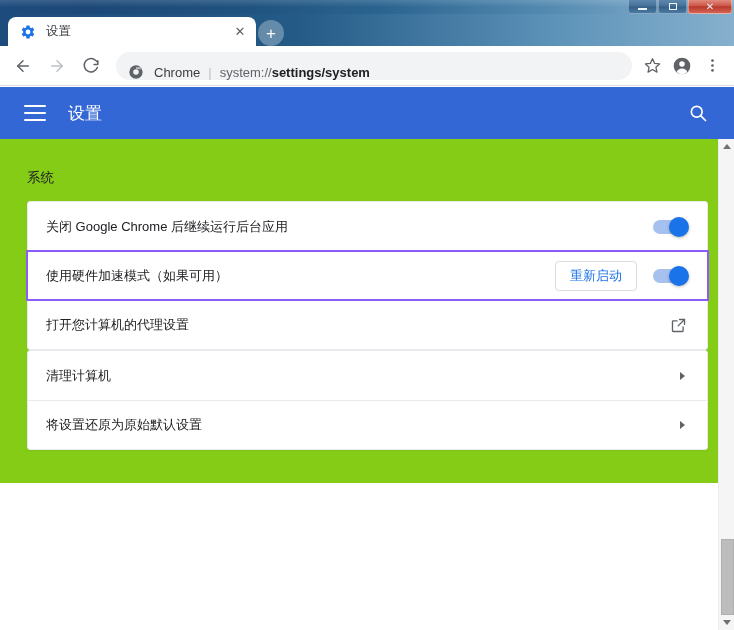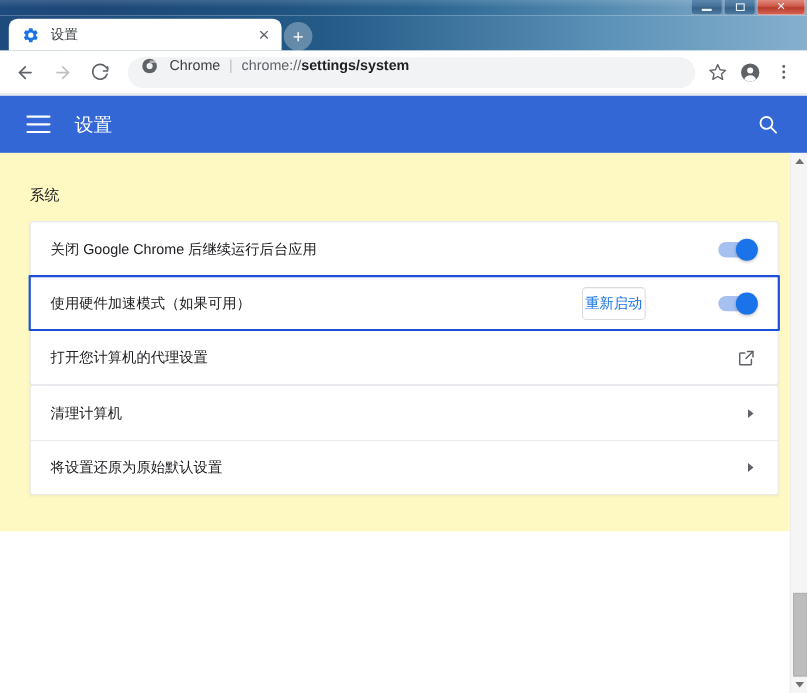--- a/index.html
+++ b/index.html
@@ -98,21 +98,21 @@
     display: flex; align-items: center; justify-content: center;
     color: #5f6368;
   }
   .navbtn.disabled { color: #bdc1c6; }
   .navbtn:first-child { margin-left: 8px; }
   .omnibox {
     flex: 1 1 auto;
     height: 28px; margin: 0 6px 0 10px;
     background: #f1f3f4;
     border-radius: 14px;
-    display: flex; align-items: flex-start;
+    display: flex; align-items: flex-end;
     padding: 0 12px;
   }
   .omni-icon { width: 16px; height: 16px; flex: 0 0 16px; margin-right: 10px; }
   .omni-chrome { font-size: 13px; color: #3c4043; }
   .omni-sep { color: #bdc1c6; margin: 0 8px; font-size: 13px; }
   .omni-url { font-size: 13px; color: #5f6368; white-space: nowrap; }
   .omni-url b { color: #202124; font-weight: 700; }
   .tbicon {
     width: 28px; height: 28px;
     display: flex; align-items: center; justify-content: center;
@@ -140,21 +140,21 @@
     margin-left: auto; margin-right: 24px;
     width: 24px; height: 24px;
     display: flex; align-items: center; justify-content: center;
     color: #ffffff;
   }
 
   
   .content {
     position: absolute; top: 139px; left: 0;
     width: 718px; height: 344px;
-    background: #fef9c3;
+    background: #84cc16;
     overflow: hidden;
   }
   .section-title {
     font-size: 13.5px; color: #202124;
     margin: 30px 0 14px 27px;
   }
   .card {
     margin: 0 0 0 27px;
     width: 681px;
     background: #ffffff;
@@ -169,26 +169,25 @@
     padding: 0 20px 0 18px;
     border-top: 1px solid #e8eaed;
   }
   .row:first-child { border-top: none; }
   .row-label {
     font-size: 13px; color: #202124;
     flex: 1 1 auto;
     white-space: nowrap;
   }
   .row.highlighted {
-    border: 2px solid #1d4ed8;
+    border: 2px solid #8b5cf6;
     margin: -1px -2px;
     height: 51px;
     border-radius: 1px;
     z-index: 2;
-    gap: 32px;
   }
 
   
   .toggle {
     position: relative;
     width: 34px; height: 14px;
     flex: 0 0 34px;
     margin-left: 16px;
   }
   .toggle .track {
@@ -201,25 +200,24 @@
     position: absolute; right: -2px; top: -3px;
     width: 20px; height: 20px; border-radius: 50%;
     background: #1a73e8;
     box-shadow: 0 1px 3px rgba(0,0,0,.28);
   }
 
   .restart-btn {
     border: 1px solid #dadce0;
     border-radius: 4px;
     height: 30px;
-    padding: 0 2px;
+    padding: 0 14px;
     display: flex; align-items: center;
     font-size: 13px; color: #1a73e8;
     background: #fff;
-    margin-right: 18px;
     white-space: nowrap;
   }
 
   .ext-icon { width: 17px; height: 17px; color: #5f6368; flex: 0 0 17px; }
   .chev {
     width: 0; height: 0; flex: 0 0 auto;
     border-left: 5px solid #5f6368;
     border-top: 4px solid transparent;
     border-bottom: 4px solid transparent;
     margin-right: 2px;
@@ -304,21 +302,21 @@
   <div class="omnibox">
     <span class="omni-icon">
       <svg width="16" height="16" viewBox="0 0 24 24" fill="#5f6368">
         <circle cx="12" cy="12" r="10"></circle>
         <circle cx="12" cy="12" r="4.2" fill="#f1f3f4"></circle>
         <path d="M12 7.8h9.2l-1.6-3.2H12z" fill="#f1f3f4" opacity=".55"></path>
       </svg>
     </span>
     <span class="omni-chrome">Chrome</span>
     <span class="omni-sep">|</span>
-    <span class="omni-url"><span>chrome://</span><b>settings/system</b></span>
+    <span class="omni-url"><span>system://</span><b>settings/system</b></span>
   </div>
 
   <div class="tbicon">
     <svg width="17" height="17" viewBox="0 0 24 24" fill="none" stroke="currentColor" stroke-width="1.8" stroke-linejoin="round">
       <polygon points="12 2.5 15 9 22 9.8 16.8 14.4 18.3 21.3 12 17.7 5.7 21.3 7.2 14.4 2 9.8 9 9"></polygon>
     </svg>
   </div>
   <div class="tbicon">
     <svg width="20" height="20" viewBox="0 0 24 24" fill="currentColor">
       <circle cx="12" cy="12" r="10"></circle>

